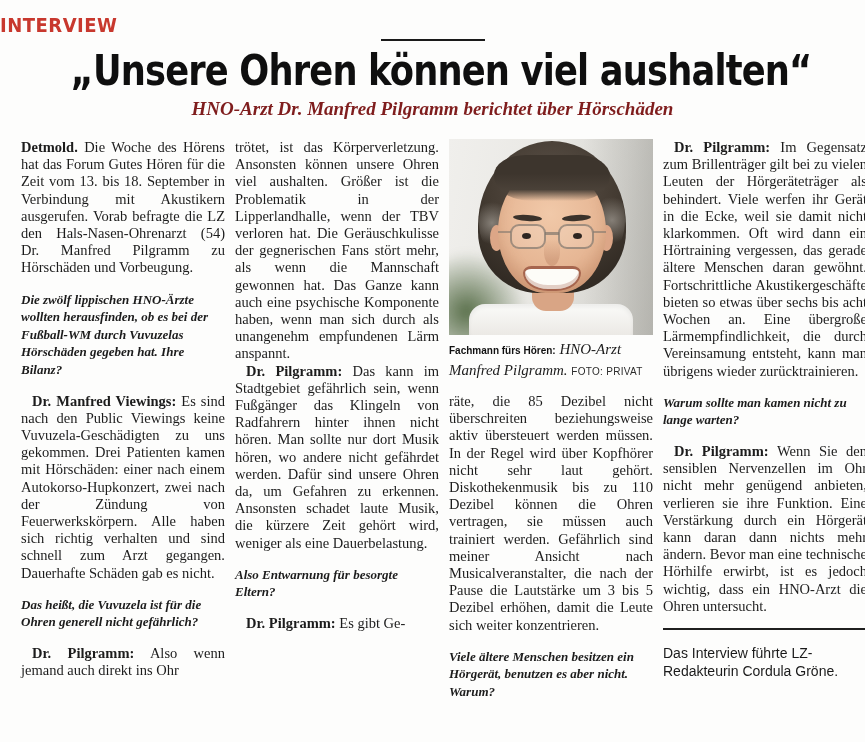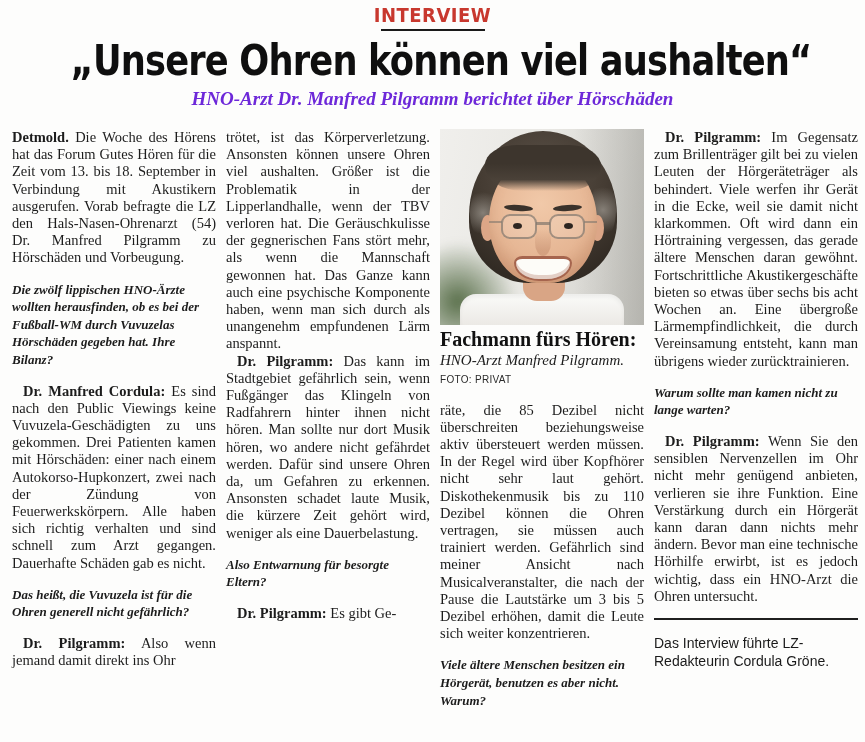--- a/index.html
+++ b/index.html
@@ -6,42 +6,42 @@
   .page{
     position:relative;
     width:865px;height:742px;
     background:#fdfdfc;
     overflow:hidden;
     font-family:"Liberation Serif", serif;
     color:#1c1c1c;
     box-sizing:border-box;
   }
   
-  .kicker-wrap{text-align:center;padding-top:4px;}
+  .kicker-wrap{padding-top:14px;}
   .kicker{
     font-family:"DejaVu Sans","Liberation Sans",sans-serif;
     font-stretch:condensed;
     font-weight:bold;font-size:20px;line-height:22px;
     color:#c8382e;letter-spacing:.5px;
   }
   .kicker-rule{width:104px;height:2px;background:#1a1a1a;margin:3px auto 0;}
   h1.headline{
     margin:7px 0 0;text-align:right;
     font-family:"DejaVu Sans","Liberation Sans",sans-serif;
     font-weight:bold;font-size:42px;line-height:46px;color:#0f0f0f;
     letter-spacing:-1px;white-space:nowrap;
   }
   h1.headline .squeeze{display:inline-block;transform:scaleX(.84);transform-origin:50% 50%;}
   h2.subheadline{
     margin:3px 0 0;text-align:center;
     font-family:"Liberation Serif",serif;font-style:italic;font-weight:bold;
-    font-size:19px;line-height:24px;color:#6d28d9;
+    font-size:19px;line-height:24px;color:#7f1d1d;
   }
   
-  .columns{display:flex;gap:10px;padding:0 12px;margin-top:18px;align-items:flex-start;}
+  .columns{display:flex;gap:10px;padding:0 21px;margin-top:18px;align-items:flex-start;}
   .col{flex:0 0 204px;width:204px;font-size:14.5px;line-height:17.2px;text-align:justify;}
   .para{margin:0;}
   .para.intro{text-indent:0;}
   .para.answer{text-indent:11px;}
   .para.cont{text-indent:0;}
   .lead{font-weight:bold;}
   .para.question{
     font-weight:bold;font-style:italic;text-align:left;
     margin:14px 0;font-size:13px;line-height:17.6px;
   }
@@ -86,21 +86,21 @@
   .ph-eye-l{left:73px;top:94px;width:9px;height:6px;background:#2d2520;border-radius:50%;}
   .ph-eye-r{left:124px;top:94px;width:9px;height:6px;background:#2d2520;border-radius:50%;}
   .ph-nose{left:95px;top:100px;width:16px;height:27px;border-radius:40% 40% 55% 55%;
     background:linear-gradient(180deg,rgba(0,0,0,0),rgba(170,110,80,.3) 78%);}
   .ph-smile{left:74px;top:127px;width:58px;height:25px;background:#fdfcf8;box-sizing:border-box;
     border:2px solid #a6654e;border-top-width:3px;
     border-radius:10px 10px 30px 30px / 8px 8px 22px 22px;
     box-shadow:inset 0 -4px 0 rgba(160,90,70,.28);}
   
   .caption{text-align:left;margin:0 0 12px;line-height:18.5px;}
-  .cap-bold{font-family:Liberation Serif, serif;font-weight:bold;font-size:20px;color:#111;}
+  .cap-bold{font-family:Liberation Sans, sans-serif;font-weight:bold;font-size:10px;color:#111;}
   .cap-italic{font-style:italic;font-size:15px;color:#1c1c1c;}
   .cap-credit{font-family:"Liberation Sans",sans-serif;font-size:10px;letter-spacing:.3px;color:#2b2b2b;}
   
   .credit-rule{height:2px;background:#1f1f1f;margin:13px 0 6px;}
   .credit{font-family:Liberation Sans, sans-serif;font-size:14px;line-height:18px;text-align:left;color:#1a1a1a;}
 </style>
 </head>
 <body>
 
 <div class="page">
@@ -111,23 +111,23 @@
   </div>
 
   <h1 class="headline"><span class="squeeze">„Unsere Ohren können viel aushalten“</span></h1>
   <h2 class="subheadline">HNO-Arzt Dr. Manfred Pilgramm berichtet über Hörschäden</h2>
 
   <div class="columns">
 
     <div class="col">
       <p class="para intro"><span class="lead">Detmold.</span><span> Die Woche des Hörens hat das Forum Gutes Hören für die Zeit vom 13. bis 18. September in Verbindung mit Akustikern ausgerufen. Vorab befragte die LZ den Hals-Nasen-Ohrenarzt (54) Dr. Manfred Pilgramm zu Hörschäden und Vorbeugung.</span></p>
       <p class="para question">Die zwölf lippischen HNO-Ärzte wollten herausfinden, ob es bei der Fußball-WM durch Vuvuzelas Hörschäden gegeben hat. Ihre Bilanz?</p>
-      <p class="para answer"><span class="lead">Dr. Manfred Cordula:</span><span> Es sind nach den Public Viewings keine Vuvuzela-Geschädigten zu uns gekommen. Drei Patienten kamen mit Hörschäden: einer nach einem Autokorso-Hupkonzert, zwei nach der Zündung von Feuerwerkskörpern. Alle haben sich richtig verhalten und sind schnell zum Arzt gegangen. Dauerhafte Schäden gab es nicht.</span></p>
+      <p class="para answer"><span class="lead">Dr. Manfred Viewings:</span><span> Es sind nach den Public Viewings keine Vuvuzela-Geschädigten zu uns gekommen. Drei Patienten kamen mit Hörschäden: einer nach einem Autokorso-Hupkonzert, zwei nach der Zündung von Feuerwerkskörpern. Alle haben sich richtig verhalten und sind schnell zum Arzt gegangen. Dauerhafte Schäden gab es nicht.</span></p>
       <p class="para question">Das heißt, die Vuvuzela ist für die Ohren generell nicht gefährlich?</p>
-      <p class="para answer"><span class="lead">Dr. Pilgramm:</span><span> Also wenn jemand damit direkt ins Ohr</span></p>
+      <p class="para answer"><span class="lead">Dr. Pilgramm:</span><span> Also wenn jemand auch direkt ins Ohr</span></p>
     </div>
 
     <div class="col">
       <p class="para cont">trötet, ist das Körperverletzung. Ansonsten können unsere Ohren viel aushalten. Größer ist die Problematik in der Lipperlandhalle, wenn der TBV verloren hat. Die Geräuschkulisse der gegnerischen Fans stört mehr, als wenn die Mannschaft gewonnen hat. Das Ganze kann auch eine psychische Komponente haben, wenn man sich durch als unangenehm empfundenen Lärm anspannt.</p>
       <p class="para answer"><span class="lead">Dr. Pilgramm:</span><span> Das kann im Stadtgebiet gefährlich sein, wenn Fußgänger das Klingeln von Radfahrern hinter ihnen nicht hören. Man sollte nur dort Musik hören, wo andere nicht gefährdet werden. Dafür sind unsere Ohren da, um Gefahren zu erkennen. Ansonsten schadet laute Musik, die kürzere Zeit gehört wird, weniger als eine Dauerbelastung.</span></p>
       <p class="para question">Also Entwarnung für besorgte Eltern?</p>
       <p class="para answer"><span class="lead">Dr. Pilgramm:</span><span> Es gibt Ge-</span></p>
     </div>
 
     <div class="col">

